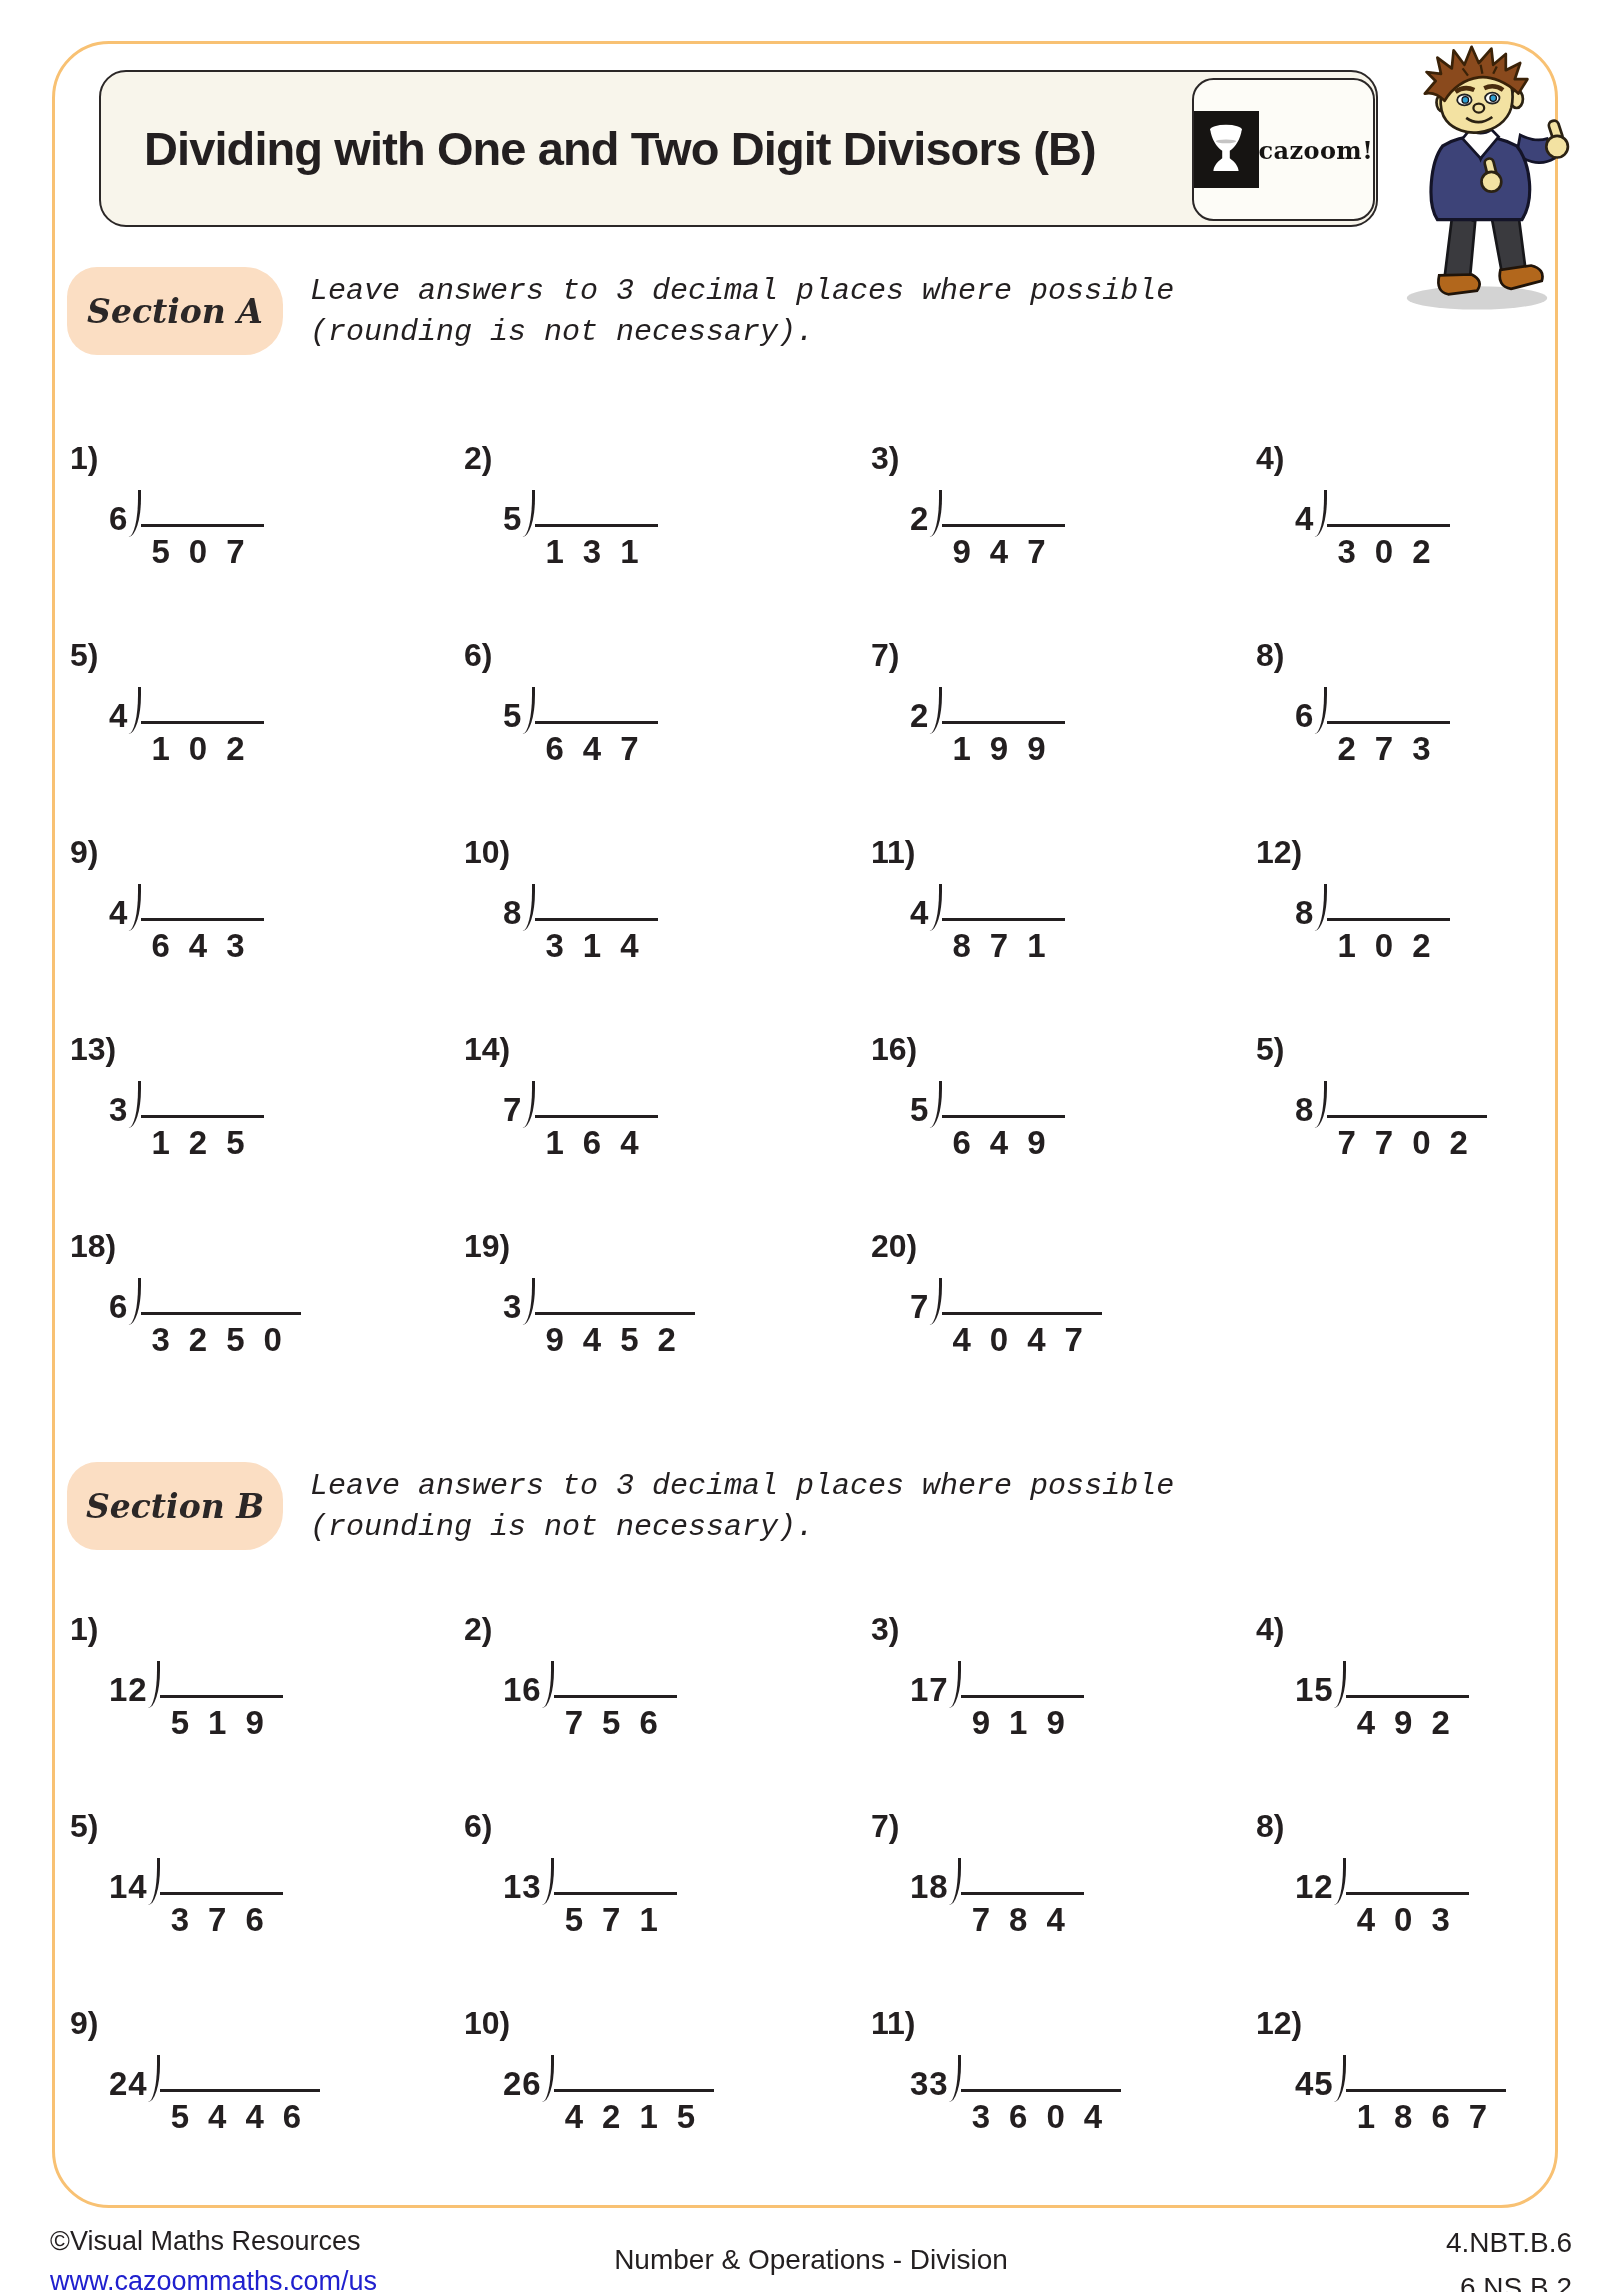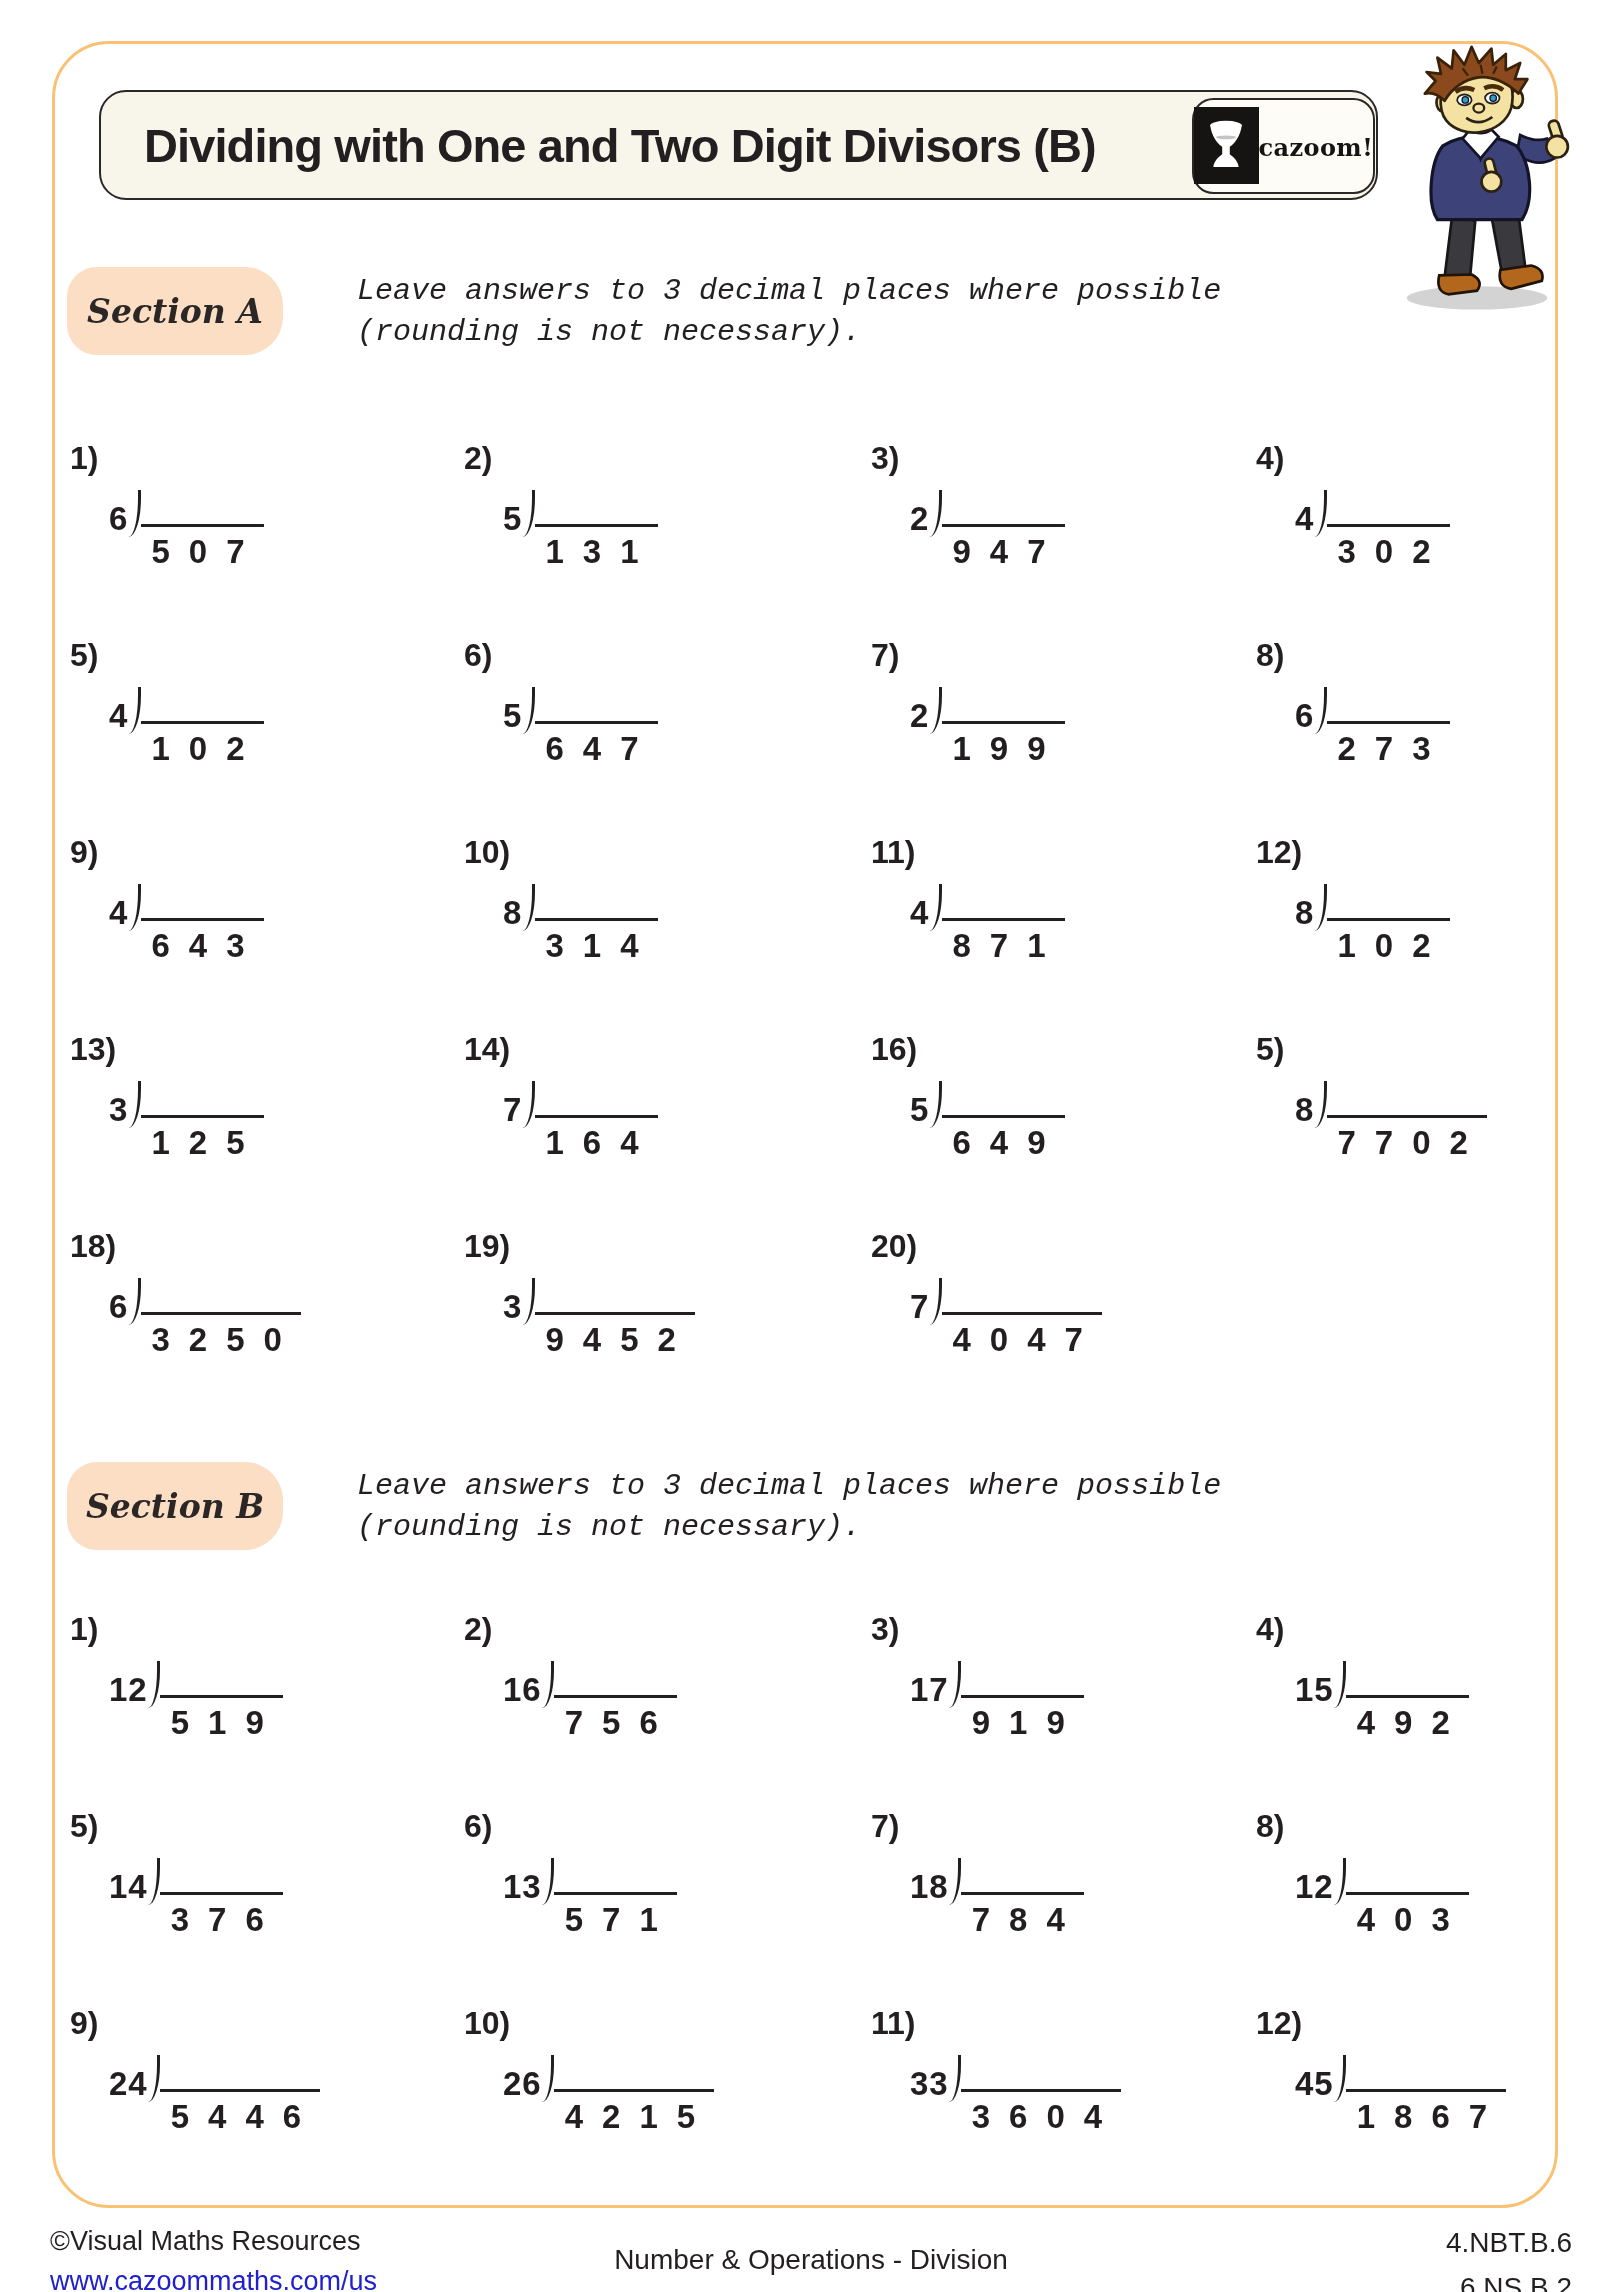--- a/index.html
+++ b/index.html
@@ -15,23 +15,23 @@
     width:1622px;height:2293px;position:relative;background:#ffffff;
     font-family:"Liberation Sans",sans-serif;color:var(--text);
     overflow:hidden;
   }
   .frame{
     position:absolute;left:52px;top:41px;width:1506px;height:2167px;
     border:3.6px solid var(--frame-border);border-radius:57px;
   }
   
   .title-box{
-    position:absolute;left:99px;top:70px;width:1279px;height:110px;
+    position:absolute;left:99px;top:70px;width:1279px;height:157px;
     background:var(--title-box-bg);border:2.7px solid #2b2727;border-radius:27px;
-    display:flex;align-items:center;margin-top:20px;
+    display:flex;align-items:center;
   }
   .title-text{
     font-size:47px;font-weight:bold;letter-spacing:-0.9px;margin-left:43px;
     white-space:nowrap;color:#231F20;
   }
   .logo-box{
     position:absolute;top:6.3px;right:0.9px;bottom:4.5px;width:183px;
     background:#fdfcf7;border:2.7px solid #2b2727;border-radius:21.5px;
     display:flex;align-items:center;justify-content:center;
   }
@@ -39,21 +39,21 @@
     width:68px;height:77px;background:#161412;
     display:flex;align-items:center;justify-content:center;
   }
   .logo-text{
     font-family:"DejaVu Serif","Liberation Serif",serif;font-weight:bold;
     font-size:24px;margin-top:2.7px;color:#161412;letter-spacing:0.4px;
   }
   .character{position:absolute;left:1385px;top:45px;width:193px;height:270px;z-index:5;}
 
   
-  .section-header{position:absolute;left:67px;display:flex;align-items:flex-start;gap:47px;}
+  .section-header{position:absolute;left:67px;display:flex;align-items:flex-start;}
   #section-a{top:267px;}
   #section-b{top:1462px;}
   .section-label{
     width:216px;height:88px;background:var(--section-label-bg);
     border-radius:30px 38px 38px 30px;
     display:flex;align-items:center;justify-content:center;
     font-family:"DejaVu Serif","Liberation Serif",serif;
     font-style:italic;font-weight:bold;font-size:33px;color:#2b2727;
   }
   .section-instr{

